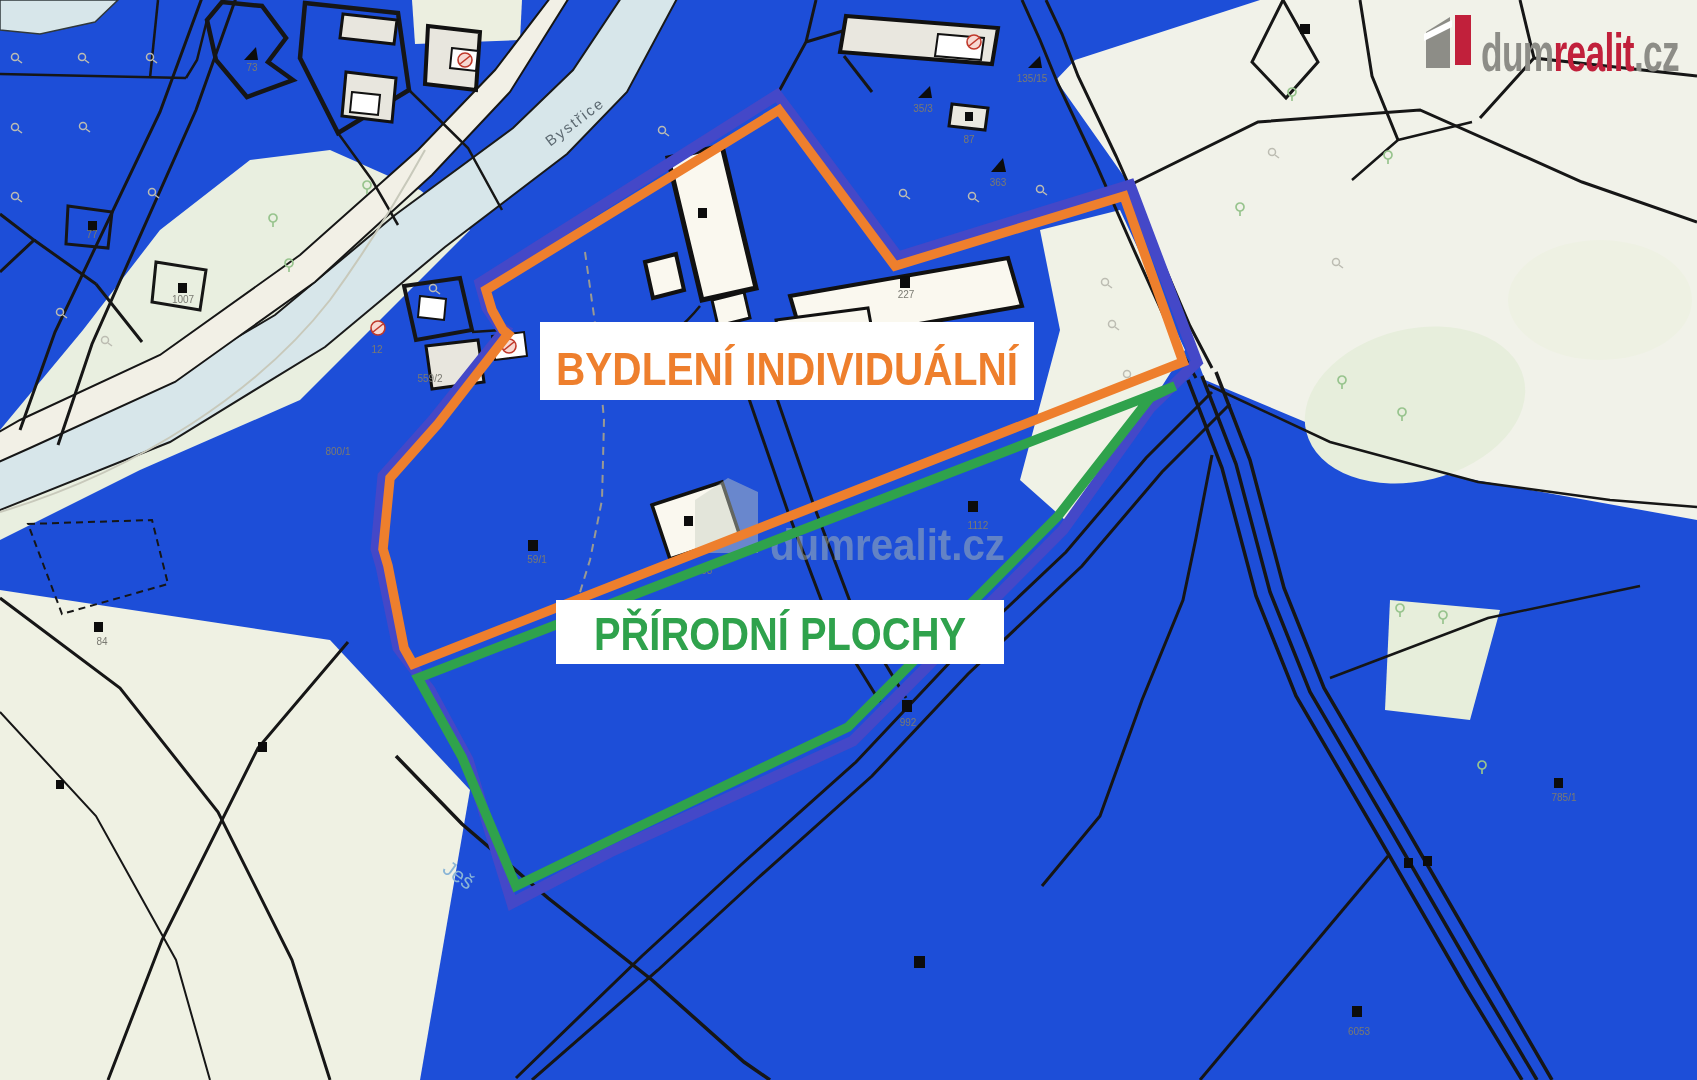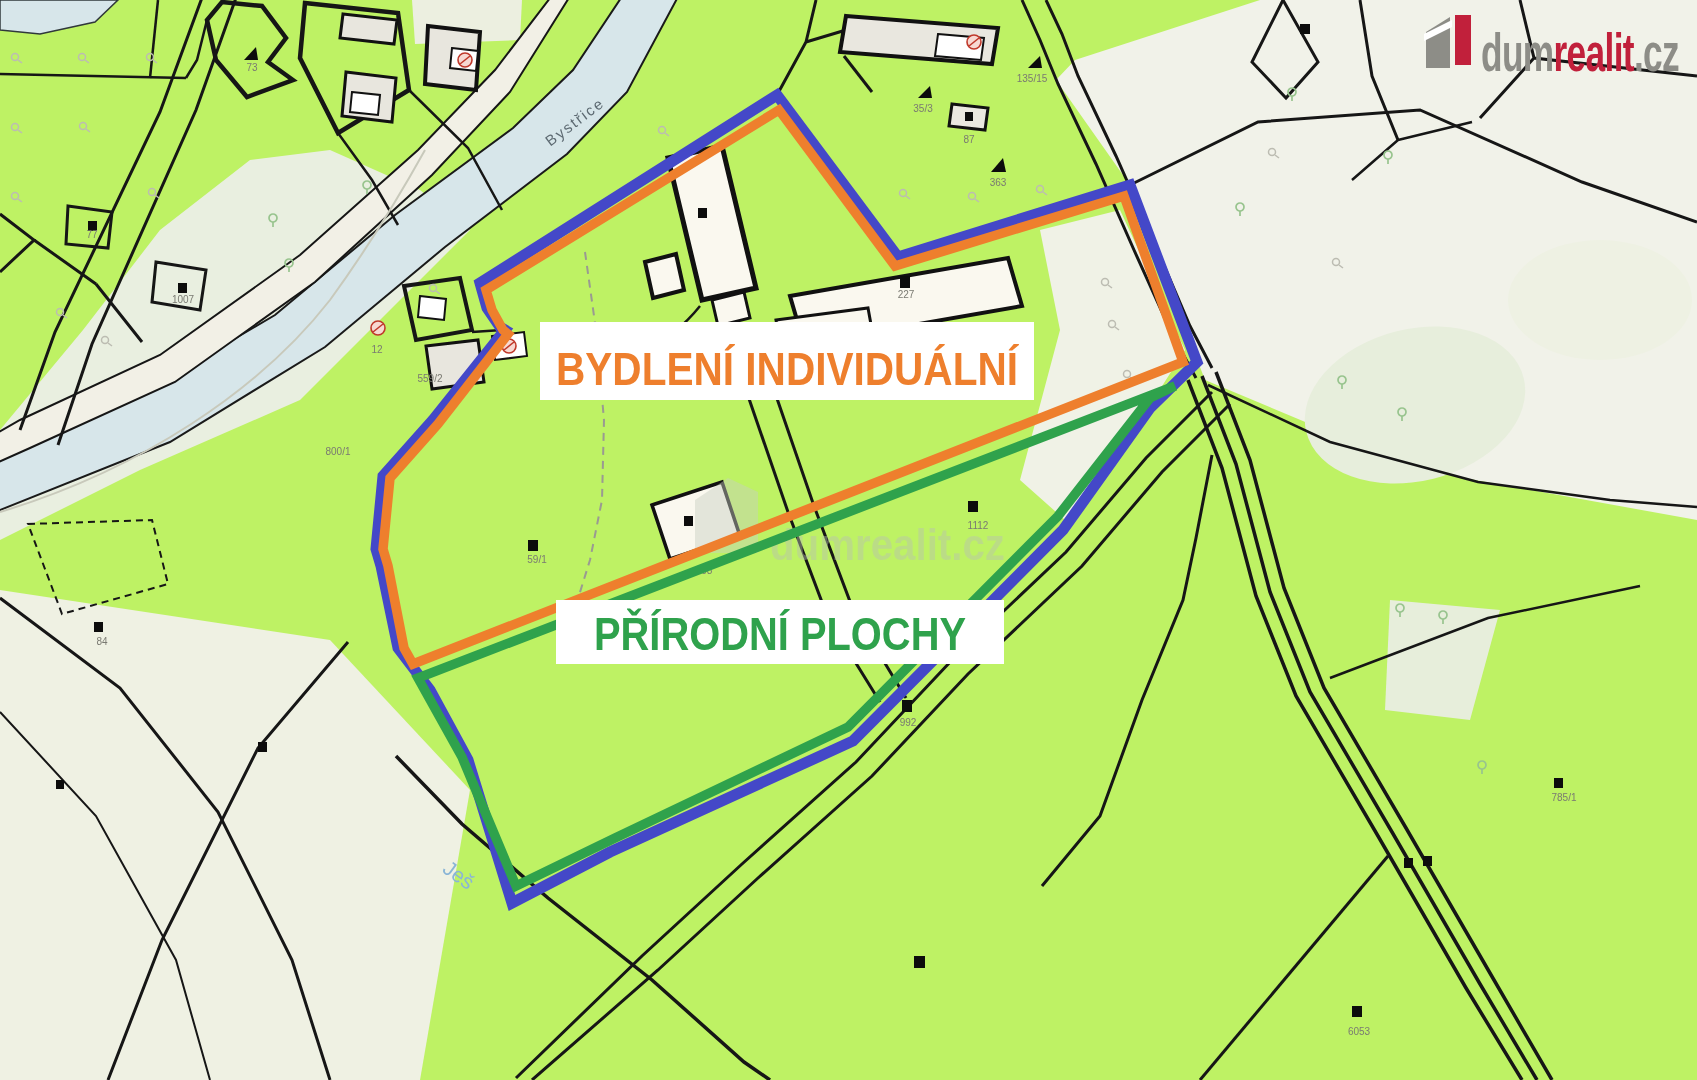--- a/index.html
+++ b/index.html
@@ -1,16 +1,16 @@
 <!DOCTYPE html>
 <html><head>
 <meta charset="utf-8">
 <style>
   html,body{margin:0;padding:0;background:#ddd;}
-  .stage{position:relative;width:1697px;height:1080px;overflow:hidden;background:#bef264;
+  .stage{position:relative;width:1697px;height:1080px;overflow:hidden;background:#1d4ed8;
          font-family:"Liberation Sans", sans-serif;text-align:center;}
   svg{position:absolute;left:0;top:0;}
   text{font-family:"Liberation Sans", sans-serif;}
   .pnum{font-size:10px;fill:#7a7a72;}
 </style>
 </head>
 <body>
 
 <div class="stage">
 <svg width="1697" height="1080" viewBox="0 0 1697 1080">

